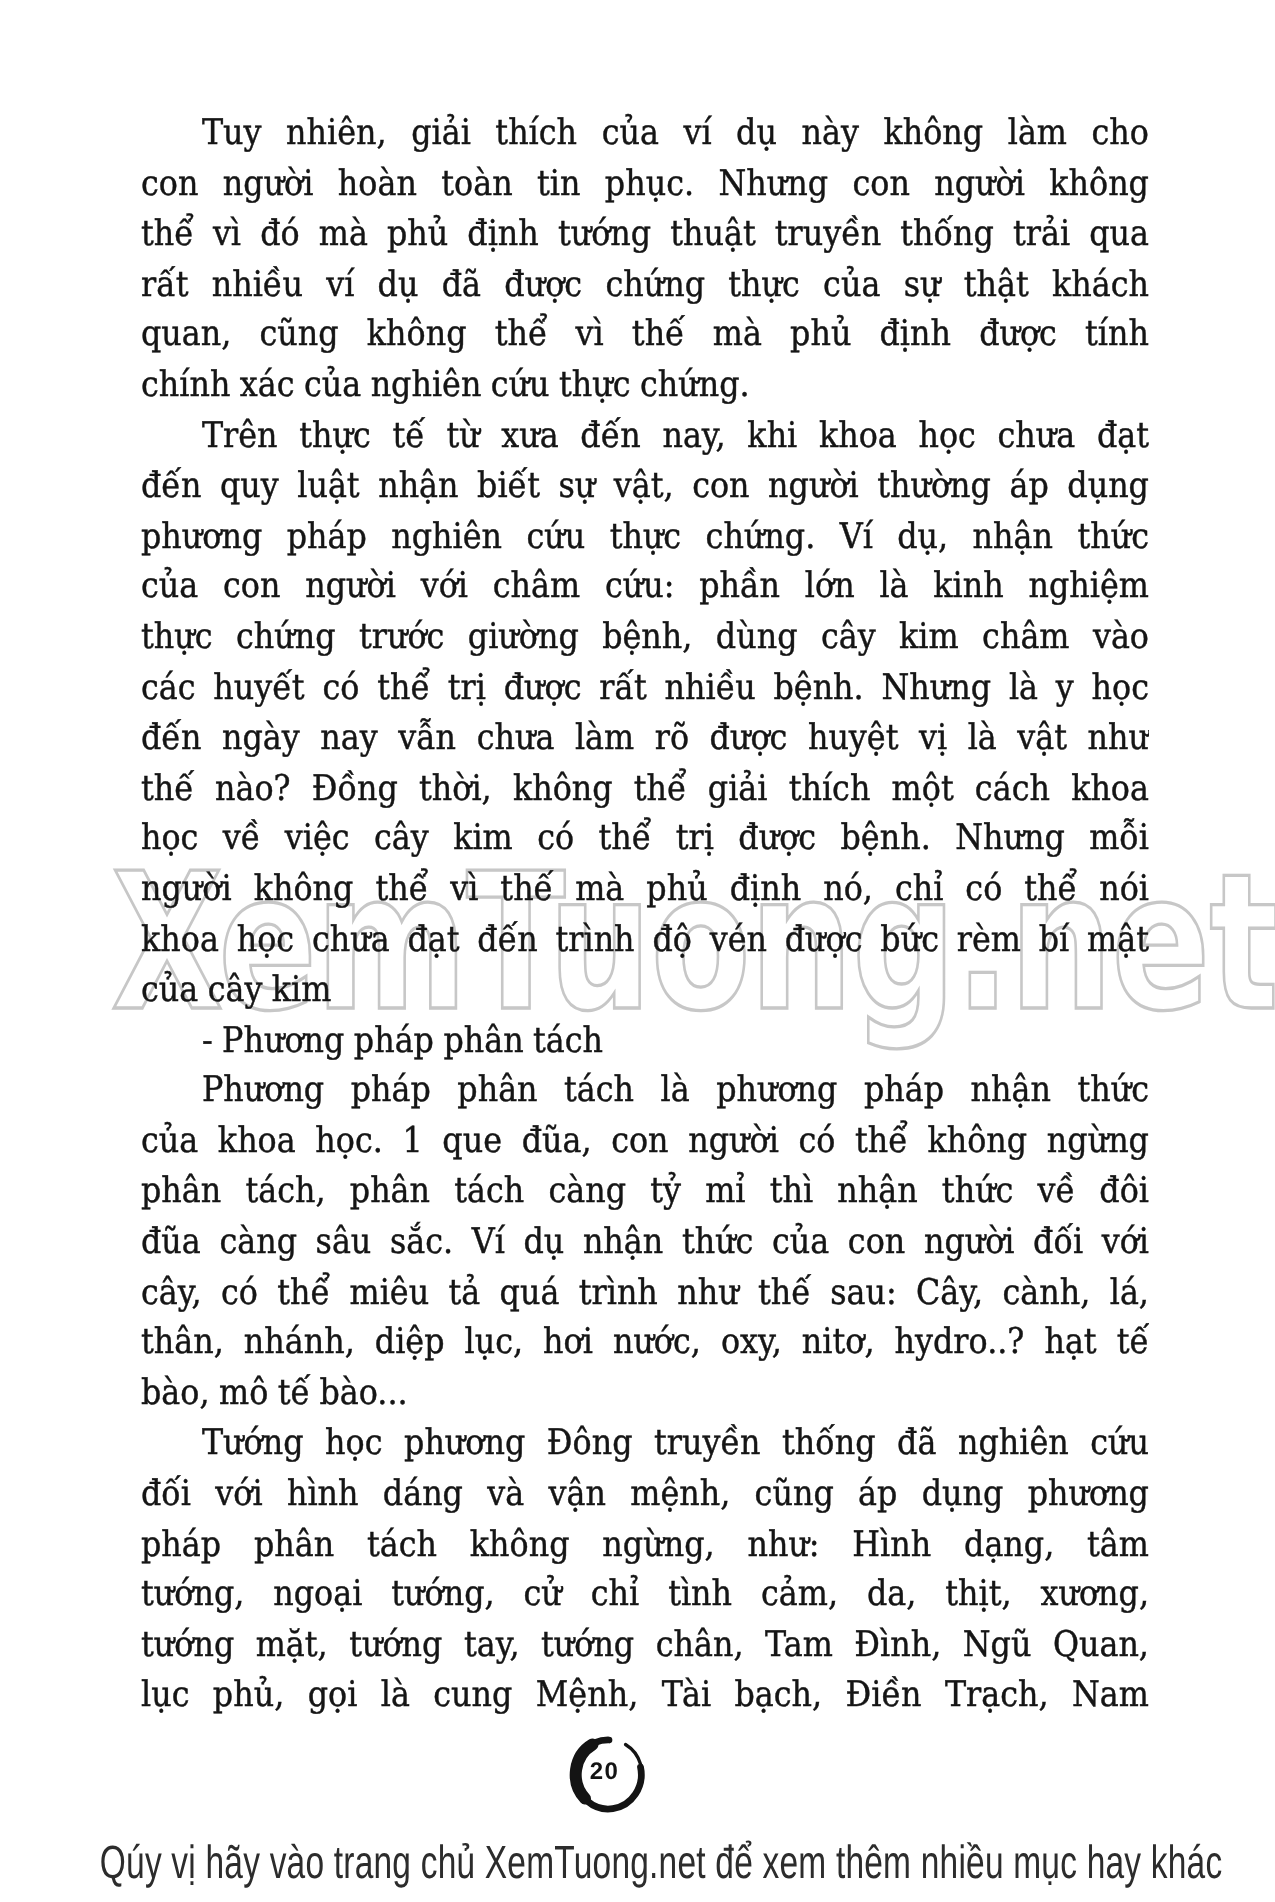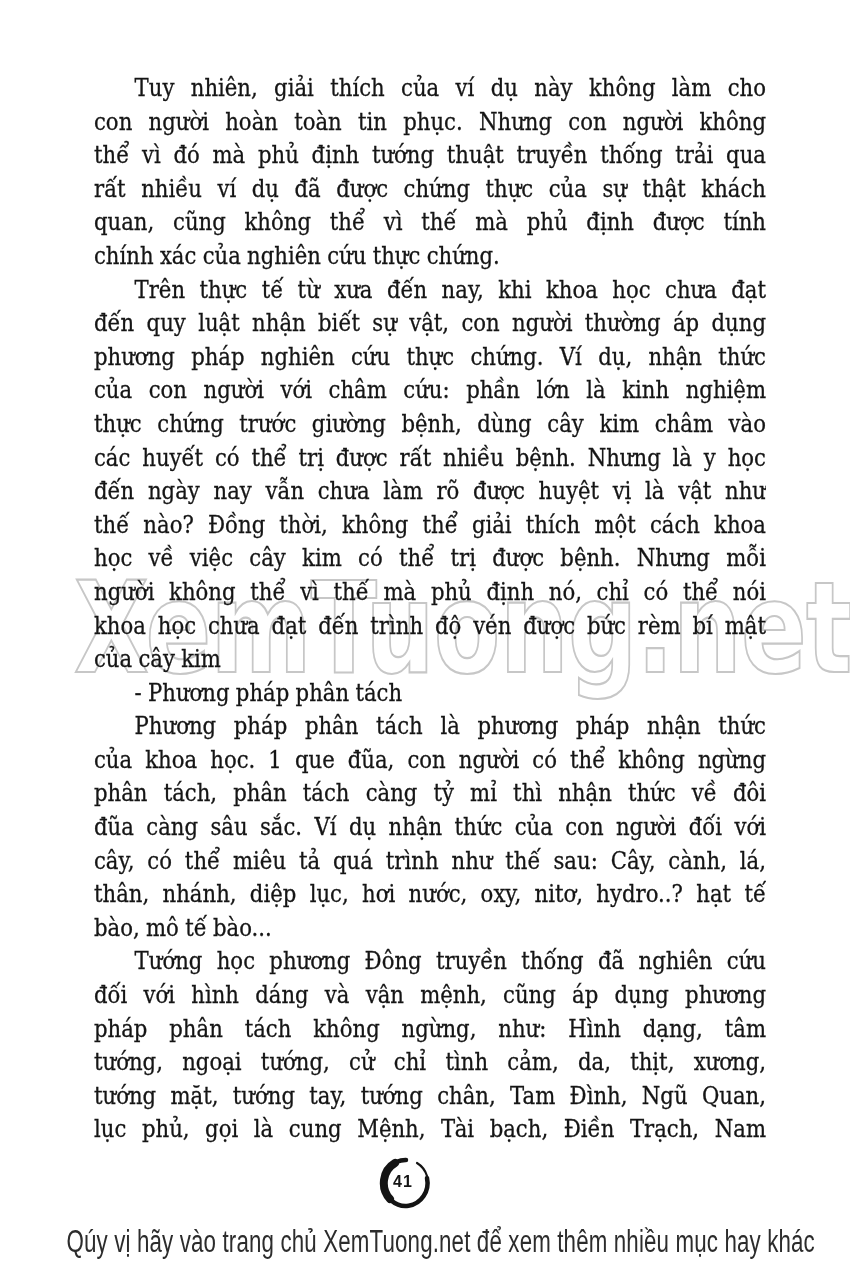--- a/index.html
+++ b/index.html
@@ -140,20 +140,20 @@
         <div class="ln">lục phủ, gọi là cung Mệnh, Tài bạch, Điền Trạch, Nam</div>
       </div>
     </div>
 
   <div class="pagenum-wrap">
     <svg width="56" height="58" viewBox="0 0 56 58">
       <path d="M 27 5 A 22 23 0 1 0 48 23" fill="none" stroke="#141414" stroke-width="4.5" stroke-linecap="round"></path>
       <path d="M 16 8 A 22 23 0 0 0 11 44" fill="none" stroke="#141414" stroke-width="8" stroke-linecap="round"></path>
       <path d="M 38 8 A 22 23 0 0 1 48 21" fill="none" stroke="#141414" stroke-width="2.2" stroke-linecap="round"></path>
     </svg>
-    <span class="pn">41</span>
+    <span class="pn">20</span>
   </div>
 
   <div class="footer">
     <span class="footer-inner">Qúy vị hãy vào trang chủ XemTuong.net để xem thêm nhiều mục hay khác</span>
   </div>
 
 </div>
 
 </body></html>

